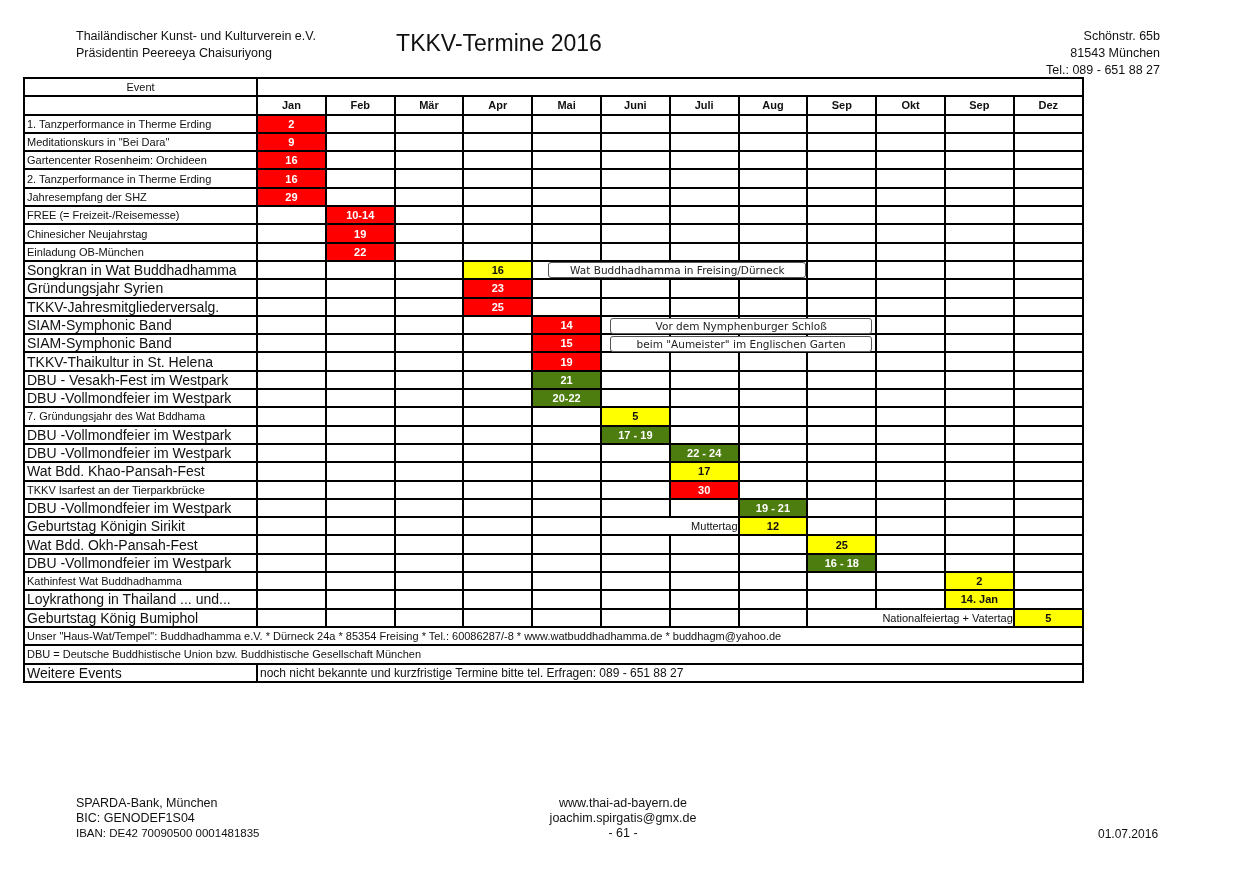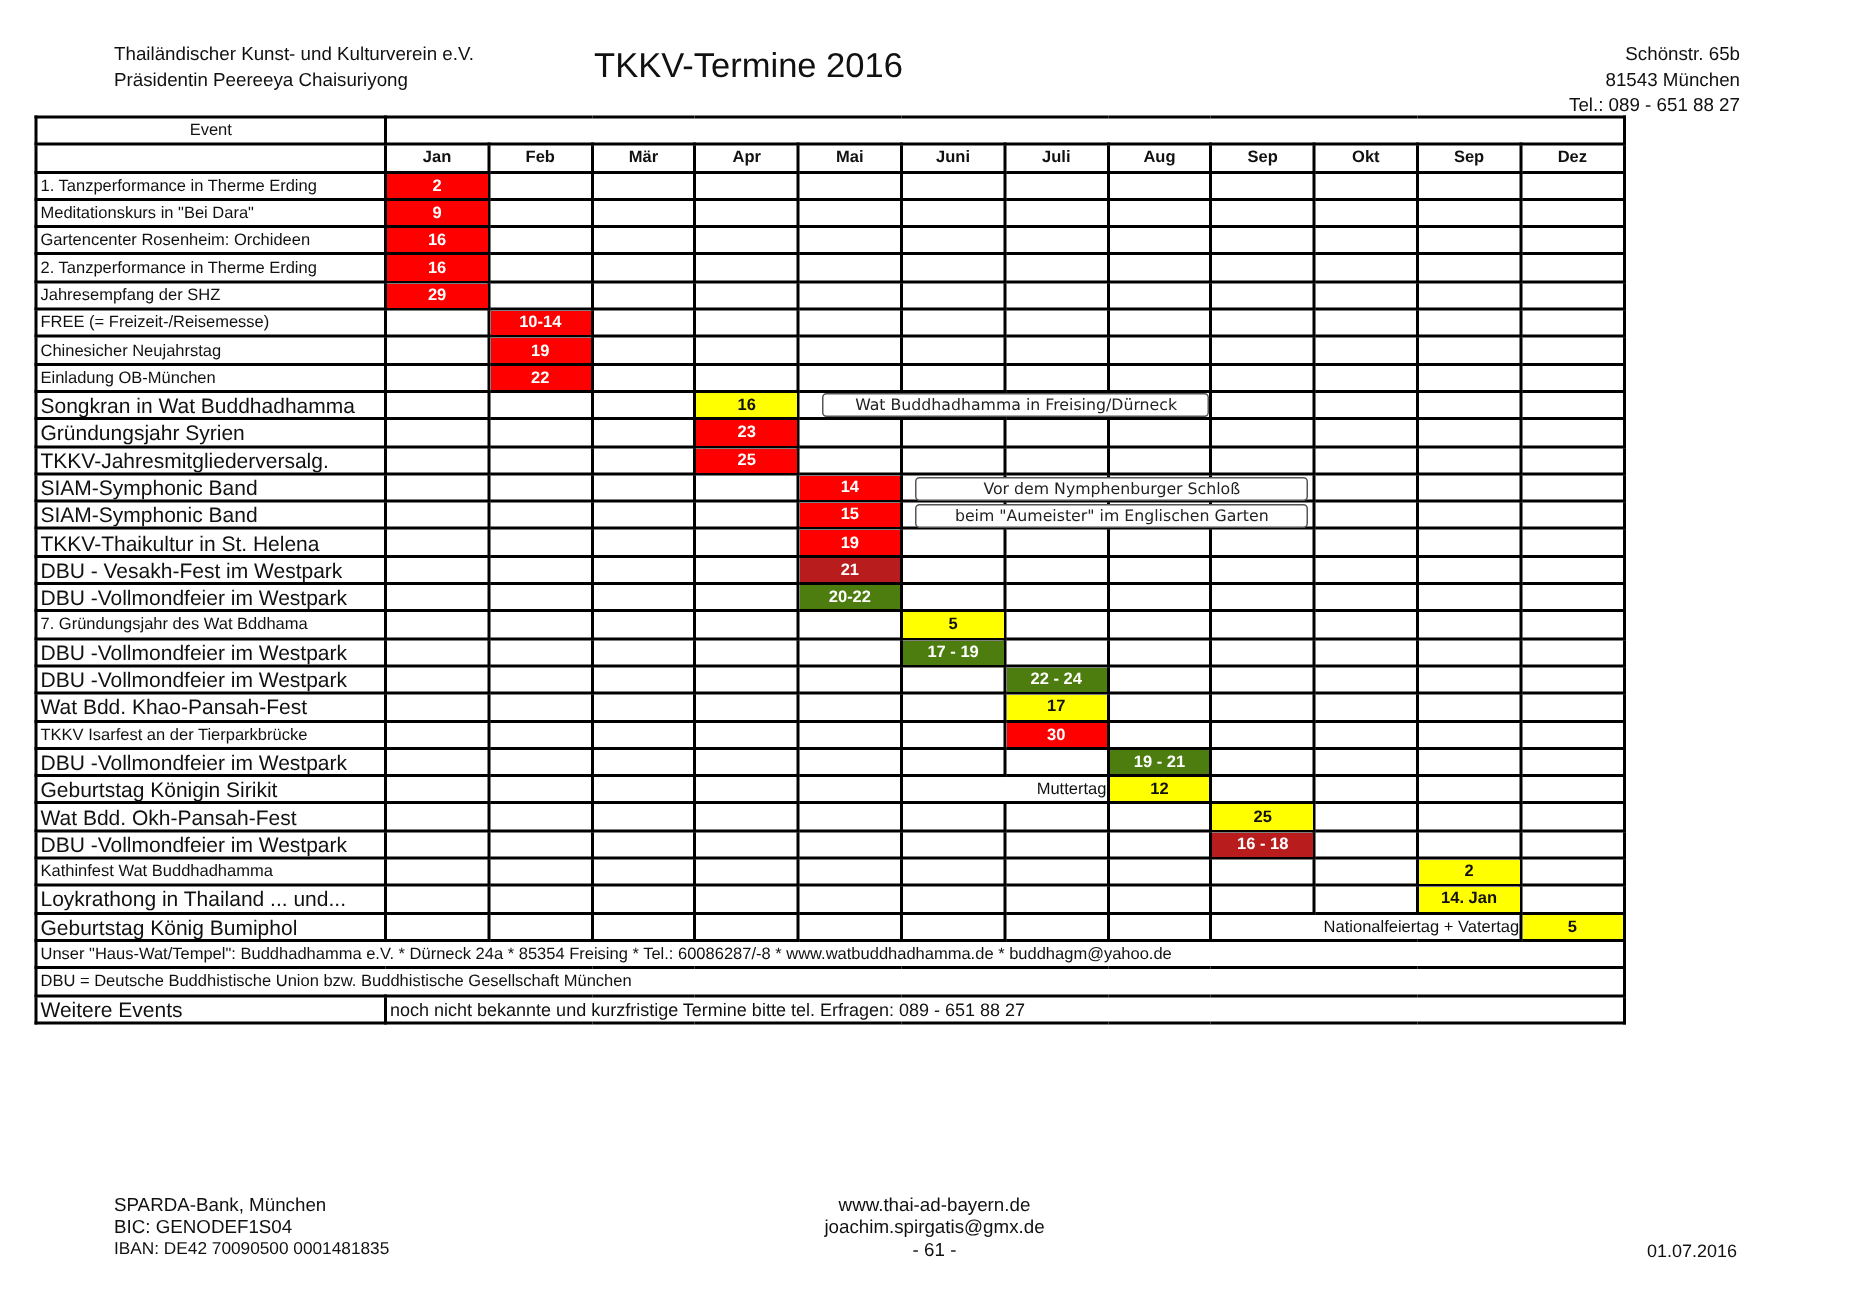--- a/index.html
+++ b/index.html
@@ -11,21 +11,21 @@
   table.cal { position:absolute; left:23px; top:77px; border-collapse:collapse; table-layout:fixed; width:1059px; }
   table.cal td { border:2px solid #000; height:16.3px; padding:0; font-size:11px; white-space:nowrap; overflow:visible; }
   table.cal col.ev { width:233px; }
   table.cal col.mo { width:68.8px; }
   td.event { padding-left:2px !important; }
   td.event.big { font-size:14px;margin-left:10px; }
   td.month { text-align:center; font-weight:bold; font-size:14px; }
   td.evhead { text-align:center; font-size:14px; }
   td.cell { text-align:center; font-weight:bold; font-size:13px; position:relative; }
   td.red { background:#ff0000; color:#fff; }
-  td.blue { background:#b91c1c; color:#fff; }
+  td.blue { background:#4d7c0f; color:#fff; }
   td.lblue { background:#4d7c0f; color:#fff; }
   td.yellow { background:#ffff00; color:#111; }
   td.note { font-size:12.5px; padding-left:2px !important; }
   td.lbl-right { text-align:right; font-size:14px; font-weight:normal; padding-right:2px; }
   .callout { position:absolute; background:#fff; border:1px solid #555; border-radius:3px; font-family:"DejaVu Sans", sans-serif; font-size:10.5px; font-weight:normal; color:#222; text-align:center; line-height:14px; height:14px; z-index:2; }
   .ftr-left { position:absolute; left:76px; top:796px; font-size:12.5px; line-height:15px; }
   .ftr-left .small { font-size:11.5px; }
   .ftr-mid { position:absolute; left:0; width:1246px; top:796px; text-align:center; font-size:12.5px; line-height:15px; }
   .ftr-right { position:absolute; left:1098px; top:827px; font-size:12px; }
 </style>

